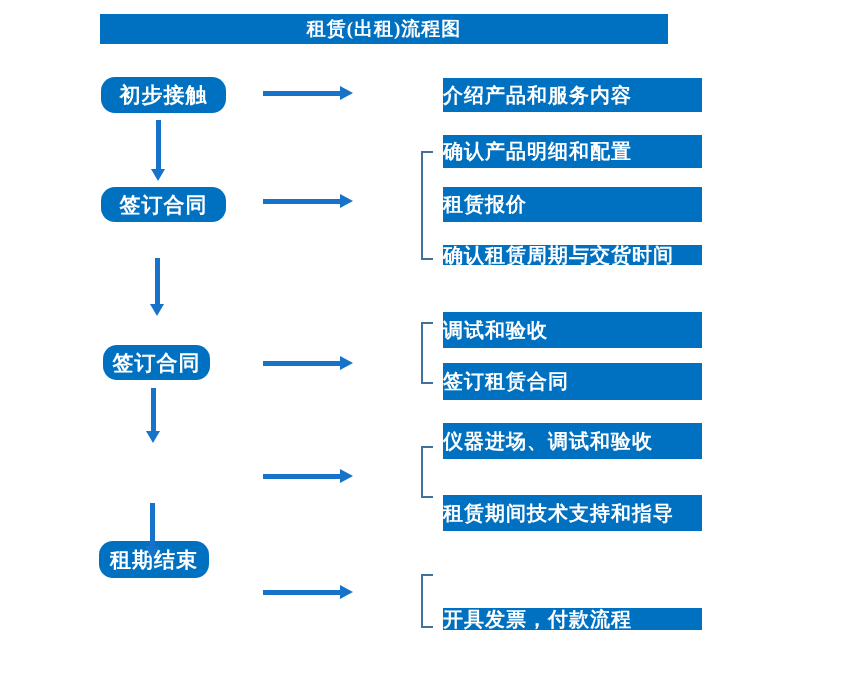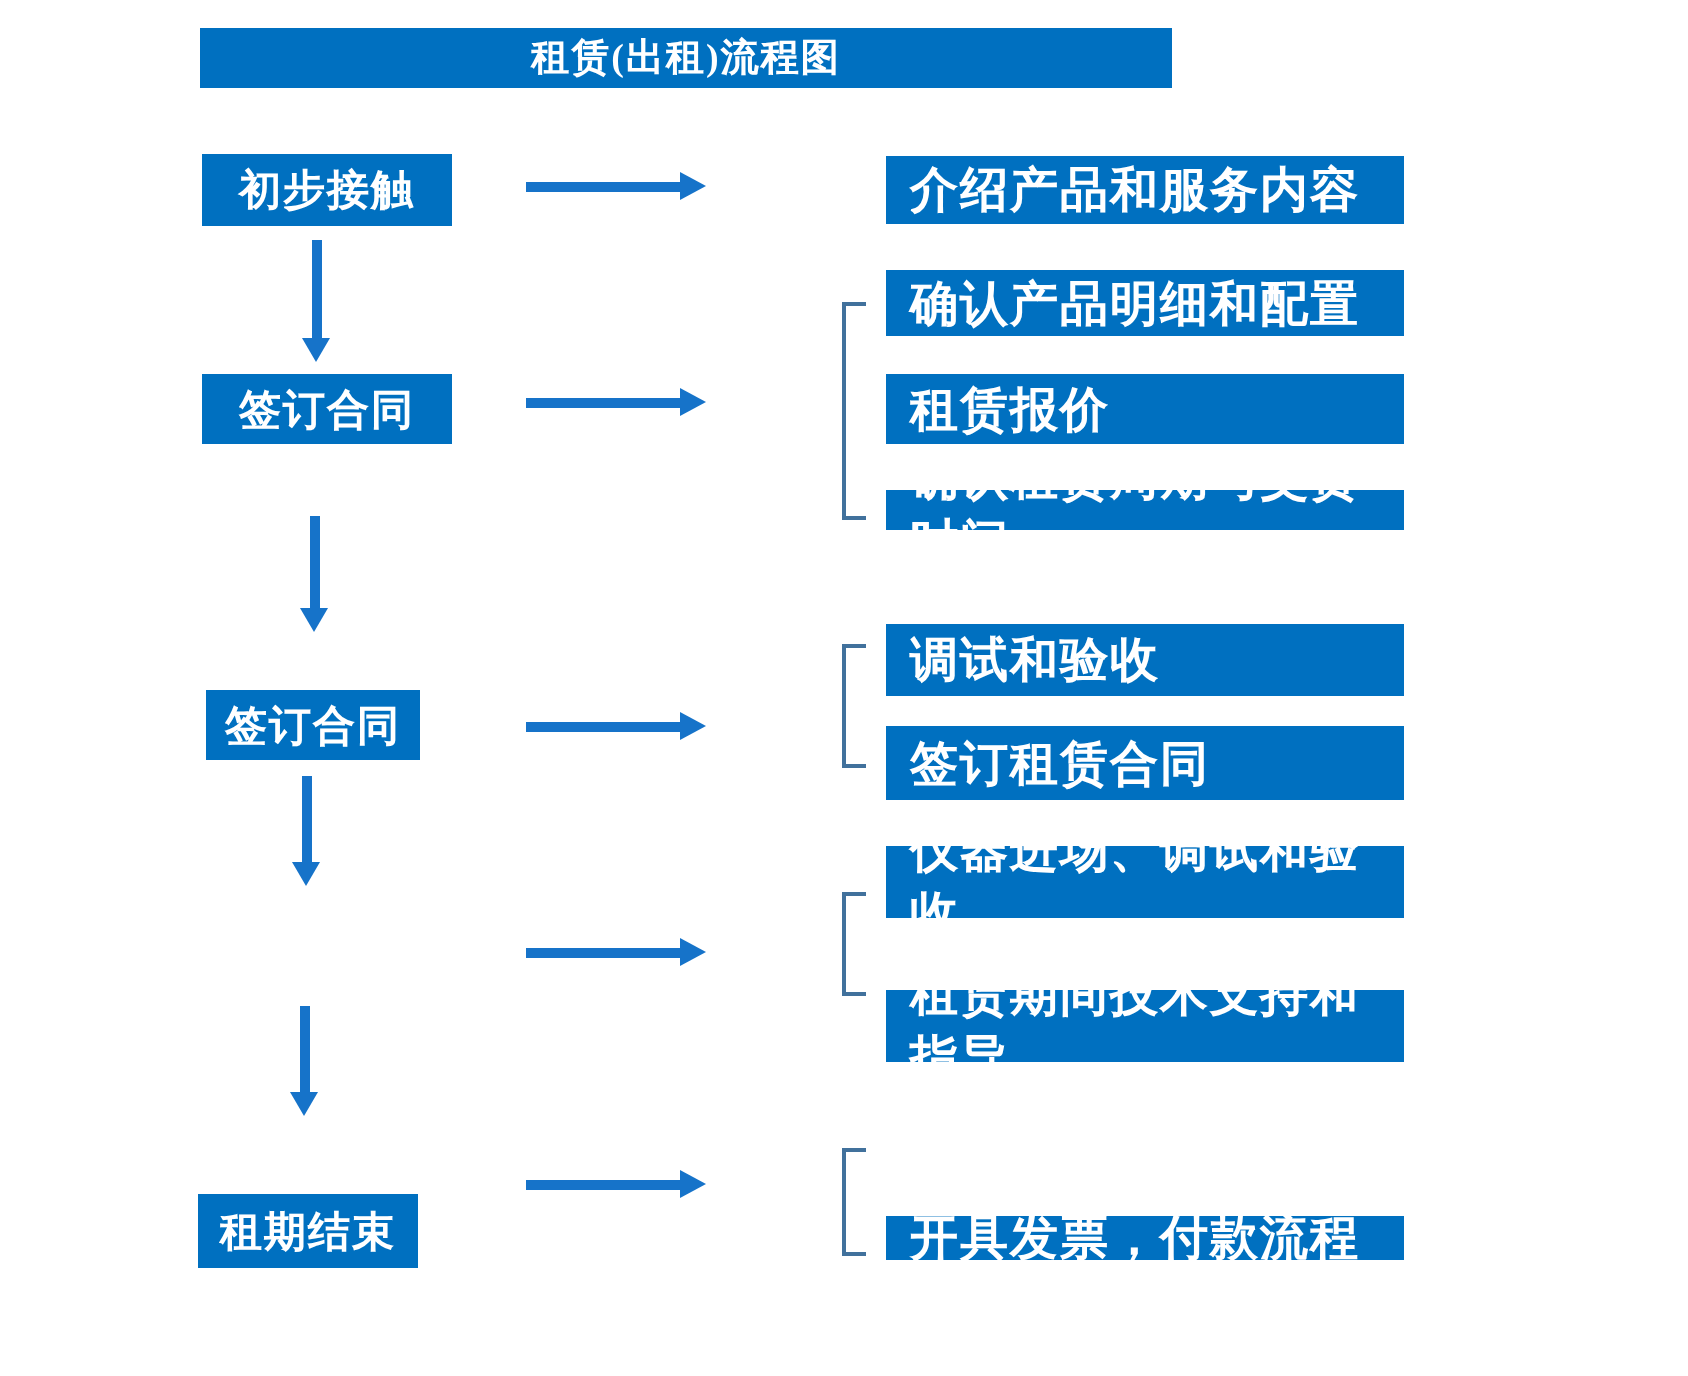--- a/index.html
+++ b/index.html
@@ -8,36 +8,36 @@
     width:844px;height:688px;
     background:#ffffff;
     overflow:hidden;
     font-family:"Liberation Serif","DejaVu Serif",serif;
     --box:#0070c0;
     --arrow:#1673c9;
     --bracket:#41719c;
     --text:#ffffff;
   }
   .titlebar{
-    position:absolute;left:100px;top:14px;width:486px;height:30px;
+    position:absolute;left:100px;top:14px;width:568px;height:30px;
     background:var(--box);color:var(--text);
     display:flex;align-items:center;justify-content:center;
     font-size:19px;font-weight:bold;letter-spacing:1px;
   }
   .lbox{
     position:absolute;background:var(--box);color:var(--text);
     display:flex;align-items:center;justify-content:center;
-    font-size:21px;font-weight:bold;letter-spacing:1px;
+    font-size:21px;font-weight:bold;letter-spacing:1px;border-radius:14px;
   }
   .rbox{
     position:absolute;left:443px;width:259px;
     background:var(--box);color:var(--text);
     display:flex;align-items:center;
-    padding-left:12px;box-sizing:border-box;
-    font-size:24px;font-weight:bold;letter-spacing:1px;
+    box-sizing:border-box;
+    font-size:20px;font-weight:bold;letter-spacing:1px;
   }
   .harrow{position:absolute;left:263px;width:90px;height:15px;}
   .harrow .hshaft{position:absolute;left:0;top:5px;height:5px;width:77px;background:var(--arrow);}
   .harrow .hhead{position:absolute;left:77px;top:0;width:0;height:0;
     border-top:7.5px solid transparent;border-bottom:7.5px solid transparent;
     border-left:13px solid var(--arrow);}
   .varrow{position:absolute;width:15px;}
   .varrow .vshaft{position:absolute;left:5px;top:0;width:5px;height:calc(100% - 12px);background:var(--arrow);}
   .varrow .vhead{position:absolute;bottom:0;left:0;width:0;height:0;
     border-left:7.5px solid transparent;border-right:7.5px solid transparent;
@@ -52,21 +52,21 @@
 </head>
 <body>
 
 <div class="canvas" style="--box: #0070c0; --arrow: #1673c9; --bracket: #41719c; --text: #ffffff;">
 
   <div class="titlebar">租赁(出租)流程图</div>
 
   <div class="lbox" style="left:101px;top:77px;width:125px;height:36px">初步接触</div>
   <div class="lbox" style="left:101px;top:187px;width:125px;height:35px">签订合同</div>
   <div class="lbox" style="left:103px;top:345px;width:107px;height:35px">签订合同</div>
-  <div class="lbox" style="left:99px;top:597px;width:110px;height:37px">租期结束</div>
+  <div class="lbox" style="left:99px;top:541px;width:110px;height:37px">租期结束</div>
 
   <div class="varrow" style="left:151px;top:120px;height:61px">
     <div class="vshaft"></div>
       <div class="vhead"></div>
   </div>
   <div class="varrow" style="left:150px;top:258px;height:58px">
     <div class="vshaft"></div>
       <div class="vhead"></div>
   </div>
   <div class="varrow" style="left:146px;top:388px;height:55px">

